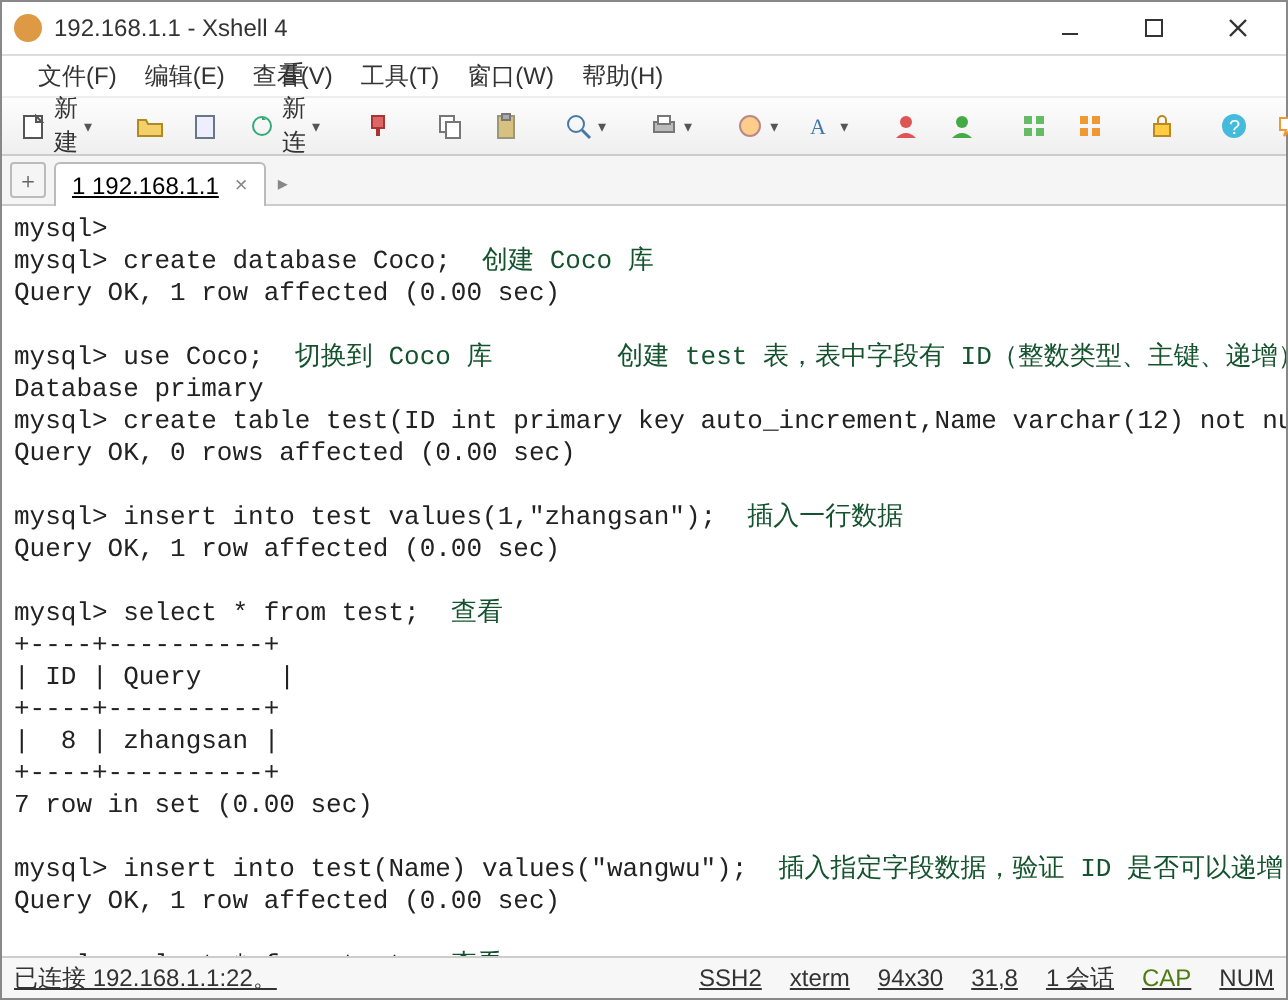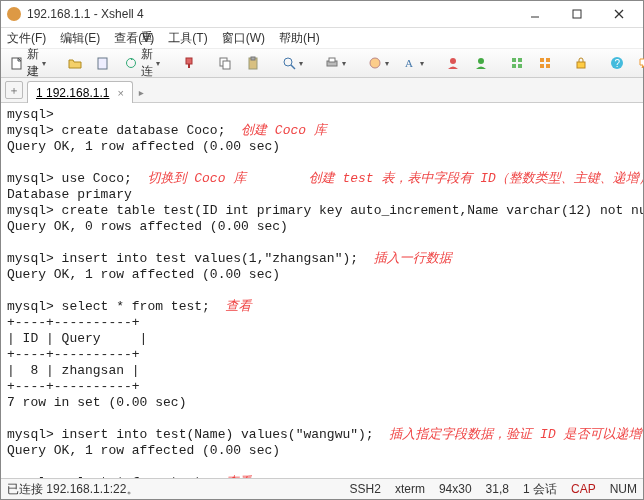--- a/index.html
+++ b/index.html
@@ -2,35 +2,35 @@
 <html><head>
 <meta charset="utf-8">
 <style>
   html,body{margin:0;padding:0;font-family:"Microsoft YaHei",Tahoma,Arial,sans-serif;font-size:12px;color:#000;background:#fff;}
   .window{width:644px;height:500px;box-sizing:border-box;border:1px solid #888;display:flex;flex-direction:column;background:#fff;}
   .titlebar{height:26px;background:#fff;border-bottom:1px solid #ddd;display:flex;align-items:center;padding:0 4px 0 6px;}
   .tb-icon{width:14px;height:14px;background:#d94; border-radius:50%;margin-right:6px;}
   .tb-title{flex:1;font-size:12px;color:#333;}
   .tb-btns{display:flex;gap:2px;}
   .tb-btn{width:40px;height:22px;display:flex;align-items:center;justify-content:center;color:#333;}
-  .menubar{height:20px;display:flex;align-items:center;padding:0 0;gap:2px;border-bottom:1px solid #eee;}
+  .menubar{height:20px;display:flex;align-items:center;padding:0 12px;gap:2px;border-bottom:1px solid #eee;}
   .menu-item{padding:1px 6px;color:#333;cursor:default;font-size:12px;}
   .toolbar{height:28px;background:linear-gradient(#fdfdfd,#efefef);border-bottom:1px solid #ccc;display:flex;align-items:center;padding:0 4px;gap:4px;}
   .tbutton{height:22px;display:flex;align-items:center;padding:0 4px;border:1px solid transparent;border-radius:2px;gap:3px;color:#333;}
   .ticon{width:14px;height:14px;display:inline-block;}
   .sep{width:1px;height:20px;background:#ccc;margin:0 2px;}
   .drop{font-size:8px;color:#555;}
   .tabbar{height:24px;background:#f5f5f5;border-bottom:1px solid #ccc;display:flex;align-items:flex-end;padding:0 4px;gap:2px;}
   .tabplus{width:16px;height:16px;border:1px solid #bbb;border-radius:2px;display:flex;align-items:center;justify-content:center;color:#666;margin:0 2px 3px 0;font-size:11px;}
   .tab{height:21px;background:#fff;border:1px solid #bbb;border-bottom:none;border-radius:3px 3px 0 0;display:flex;align-items:center;padding:0 8px;gap:8px;font-size:12px;margin-bottom:-1px;}
   .tab .tclose{color:#888;font-size:11px;}
   .tabarrow{margin:0 0 4px 4px;color:#888;font-size:10px;}
   .term{flex:1;overflow:auto;padding:4px 6px;font-family:"Courier New",monospace;font-size:13px;line-height:16px;color:#222;white-space:pre;}
-  .term .note{color:#ef4444; font-family:"Microsoft YaHei","Courier New",monospace;font-style:italic;}
-  .statusbar{height:20px;border-top:1px solid #ccc;background:#f7f7f7;display:flex;align-items:center;padding:0 6px;font-size:12px;color:#333;gap:14px;}
+  .term .note{color:#14532d; font-family:"Microsoft YaHei","Courier New",monospace;}
+  .statusbar{height:20px;border-top:1px solid #ccc;background:#f7f7f7;display:flex;align-items:center;padding:0 6px;font-size:12px;color:#333;gap:14px;text-decoration:underline;}
   .statusbar .spacer{flex:1;}
   svg{display:block;}
 </style>
 </head>
 <body>
 
 <div class="window">
 
   <div class="titlebar">
     <span class="tb-icon"></span>
@@ -269,17 +269,17 @@
 </div>
 
   <div class="statusbar">
     <span>已连接 192.168.1.1:22。</span>
     <span class="spacer"></span>
     <span>SSH2</span>
     <span>xterm</span>
     <span>94x30</span>
     <span>31,8</span>
     <span>1 会话</span>
-    <span style="color:#b91c1c;">CAP</span>
+    <span style="color:#4d7c0f;">CAP</span>
     <span>NUM</span>
   </div>
 
 </div>
 
 </body></html>

